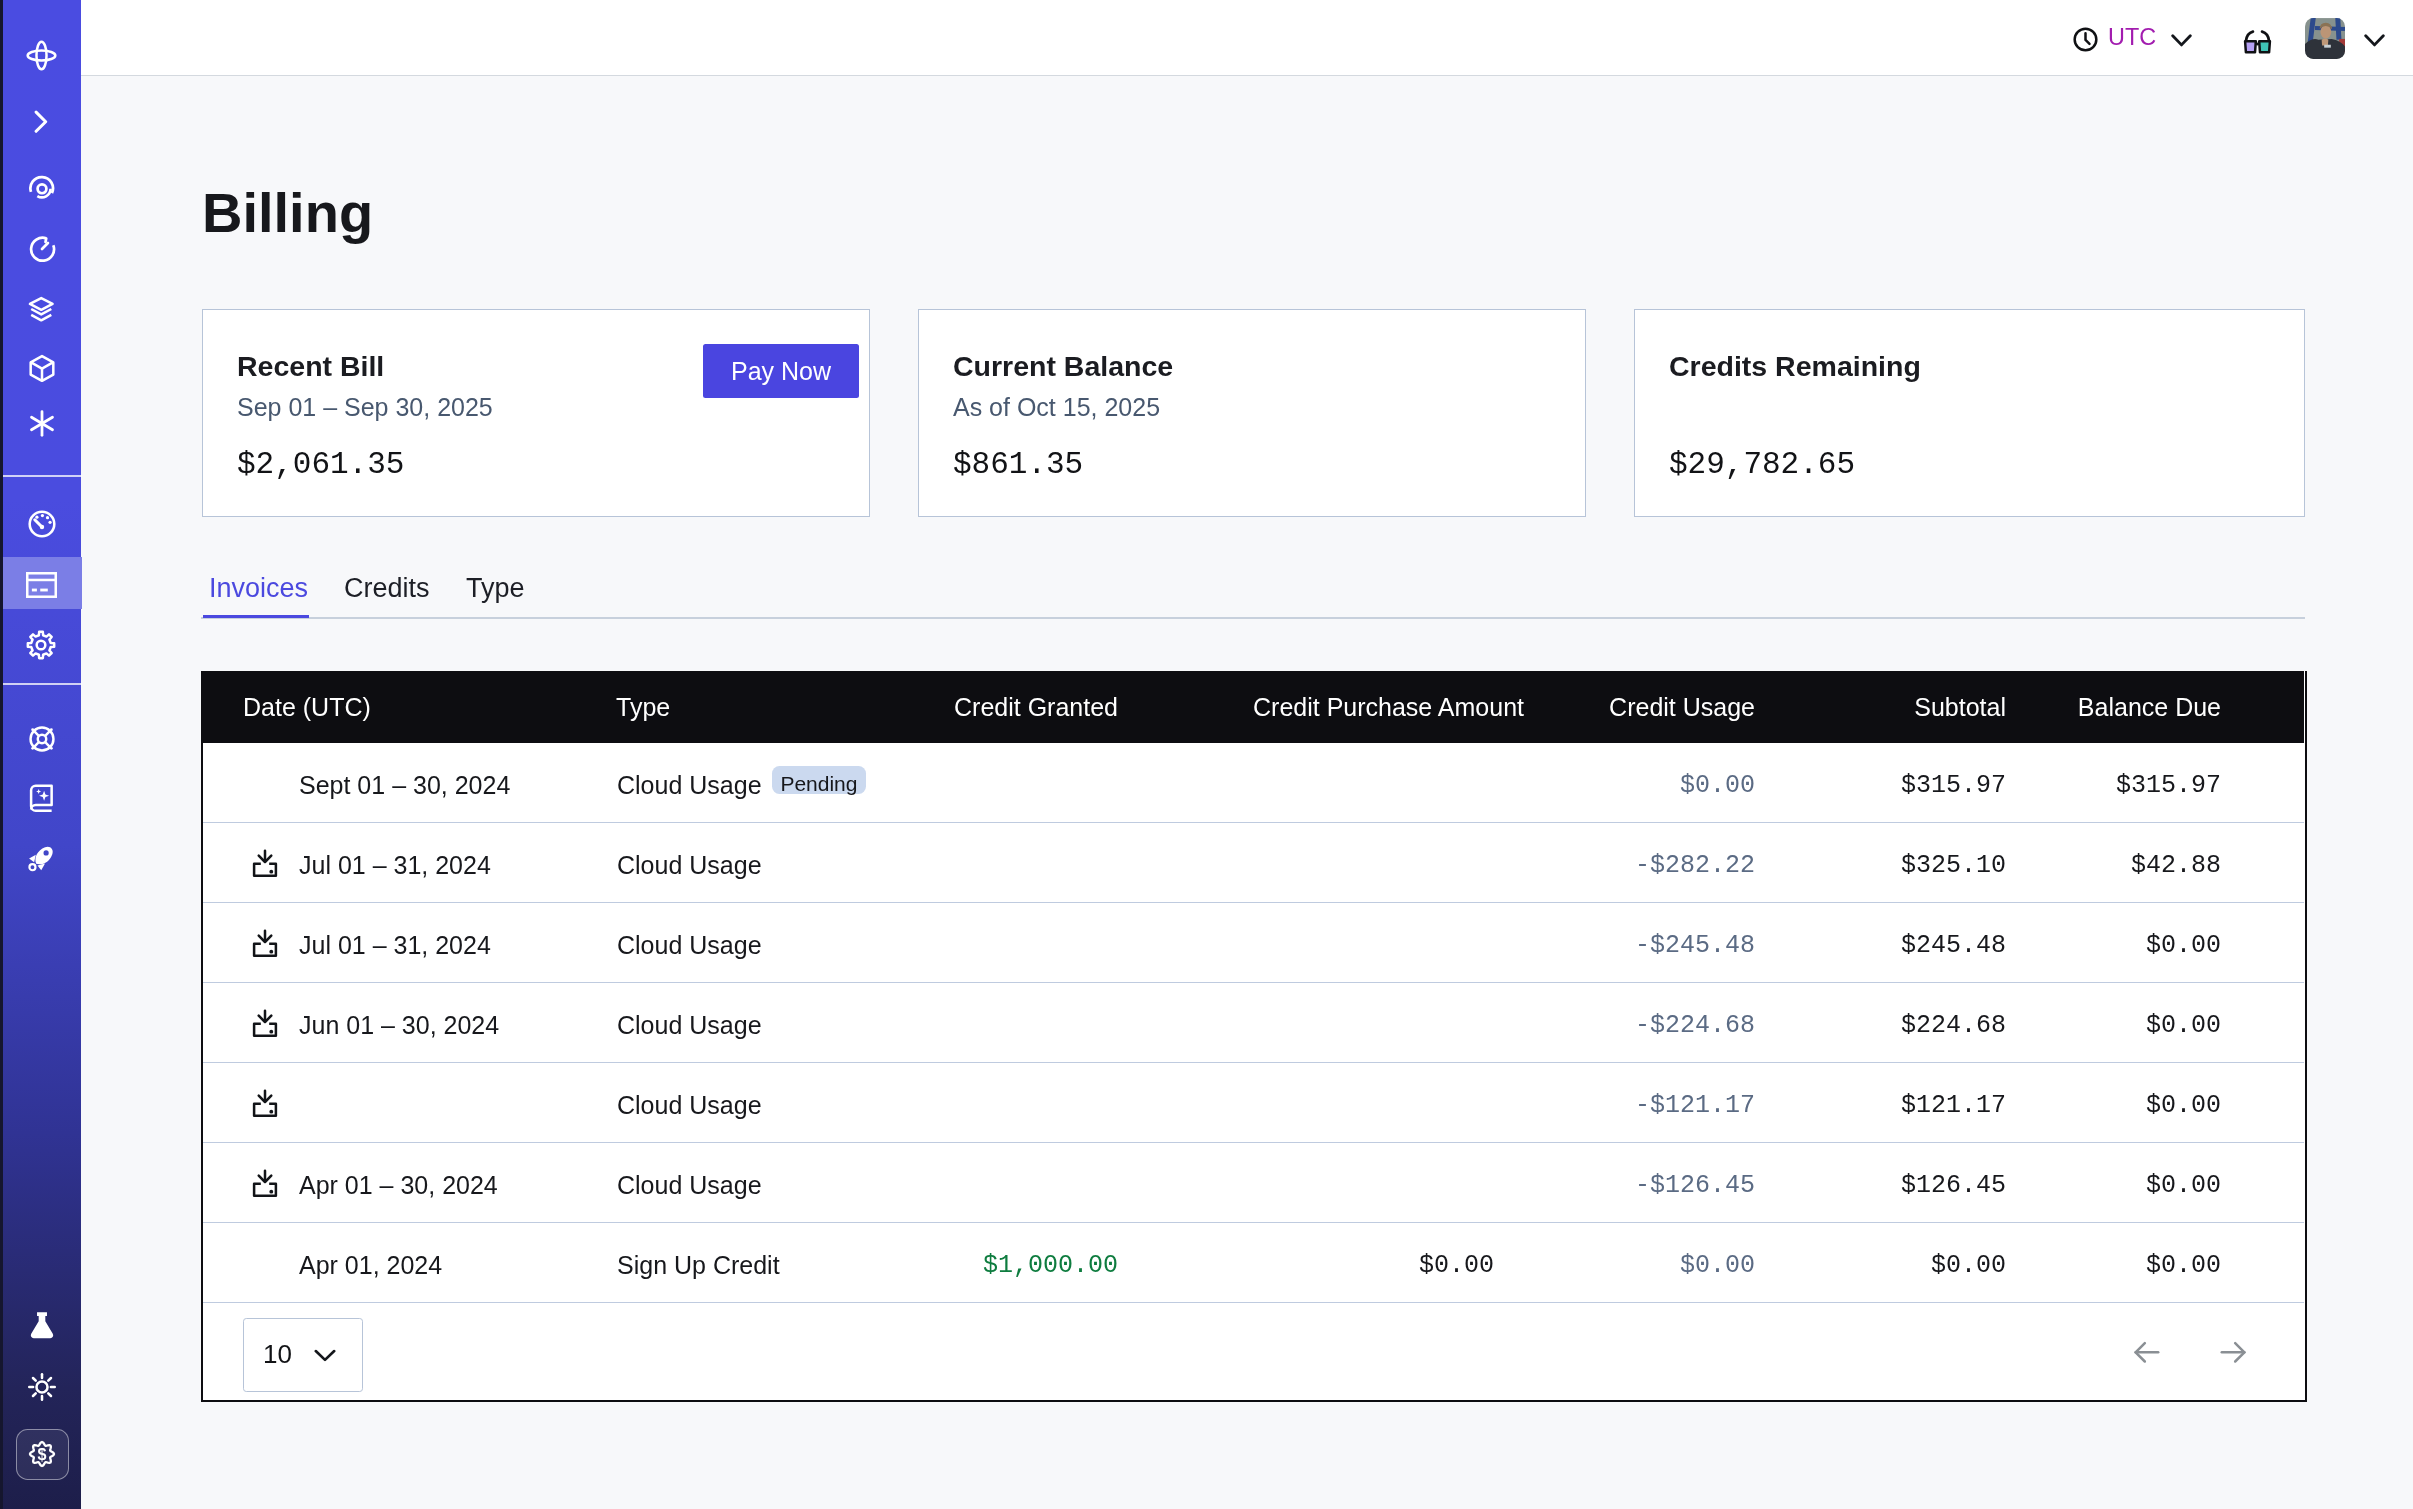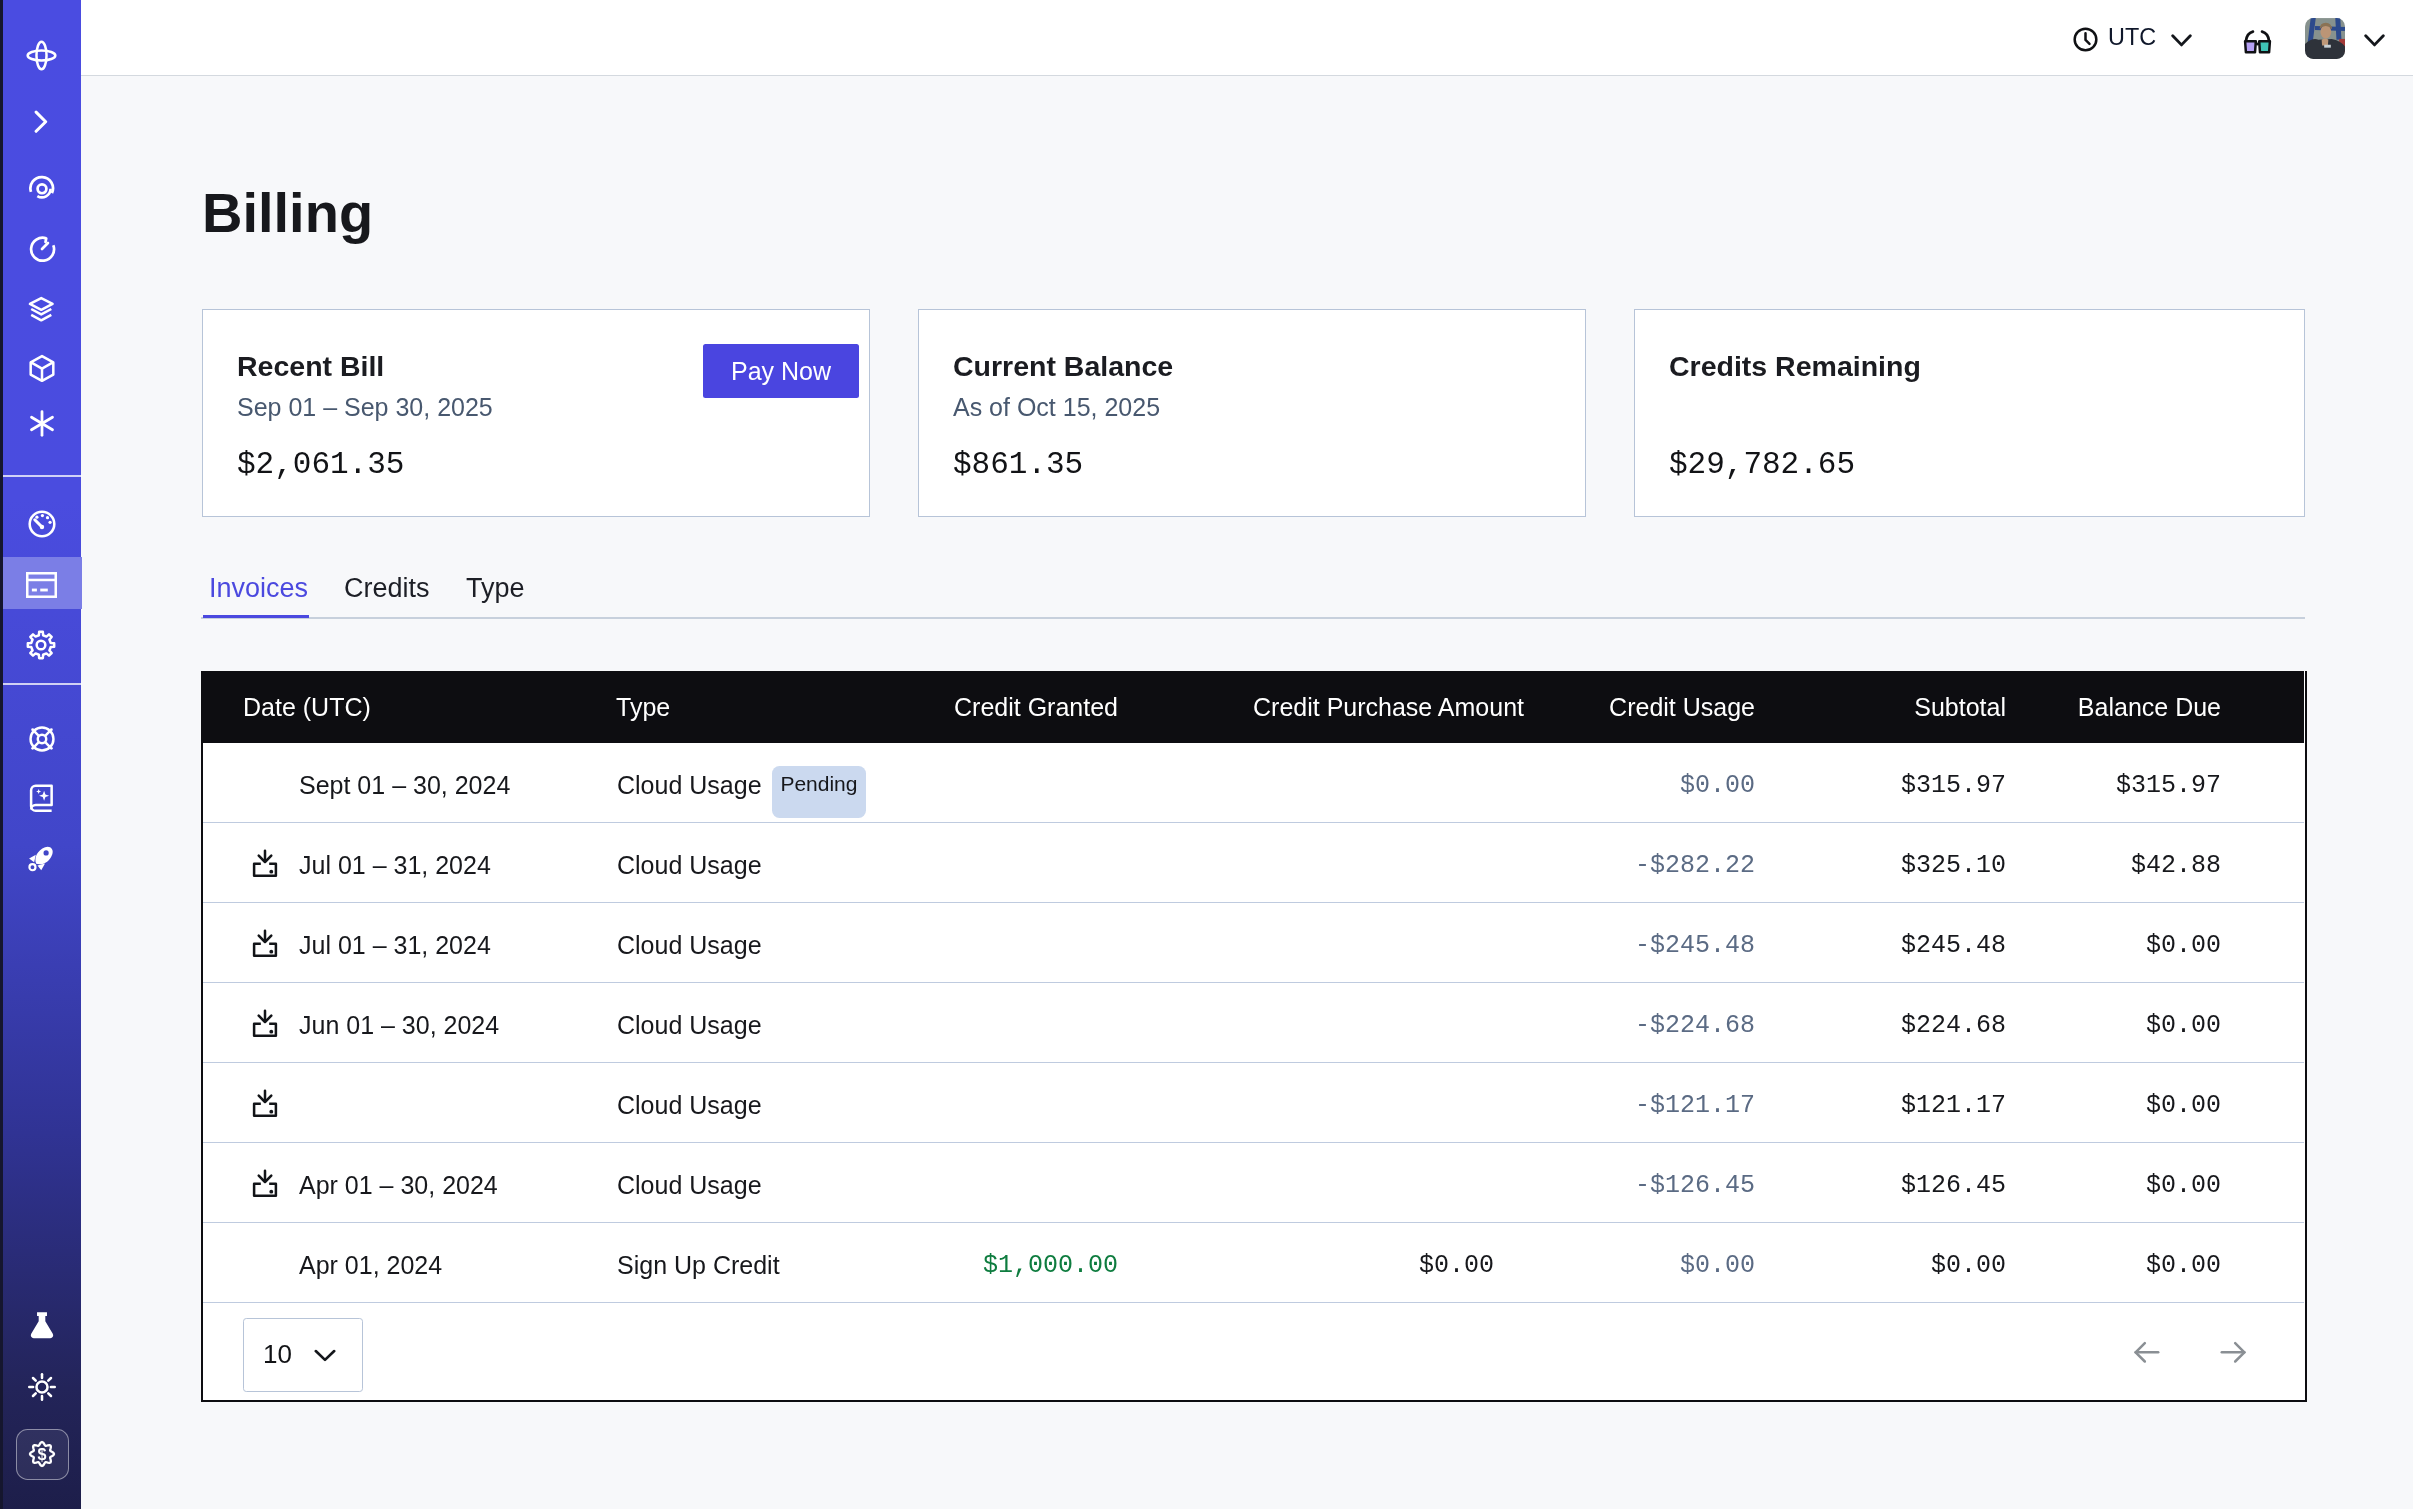--- a/index.html
+++ b/index.html
@@ -1,21 +1,21 @@
 <!DOCTYPE html>
 <html style="font-size:13.4px"><head>
 <meta charset="utf-8">
 <style>
 * { margin:0; padding:0; box-sizing:border-box; }
 html,body { width:2413px; height:1510px; overflow:hidden; }
 body { font-family:"Liberation Sans", sans-serif; background:#f7f8fa; position:relative; }
 
 
 .topbar { position:absolute; left:81px; top:0; width:2332px; height:76px; background:#ffffff; border-bottom:1.7px solid #d4d9df; }
-.utc { position:absolute; left:2027px; top:0; height:64px; line-height:74px; font-size:23.4px; color:#0f172a;text-align:right; }
+.utc { position:absolute; left:2027px; top:0; height:64px; line-height:74px; font-size:23.4px; color:#a21caf;text-align:right; }
 
 
 .sidebar { position:absolute; left:0; top:0; width:81px; height:1510px;
   background:linear-gradient(180deg,#4a4ce1 0%,#4a4cdf 33%,#4146c9 56%,#303394 75%,#232459 92%,#1d1e4a 100%); }
 .sidebar .edge { position:absolute; left:0; top:0; width:2.5px; height:1510px; background:#15162e; }
 .sep { position:absolute; left:1.7px; width:80px; height:1.7px; background:rgba(255,255,255,0.75); }
 .hl { position:absolute; left:2.5px; top:557px; width:79px; height:52px; background:#7b7ee6; }
 .icon { position:absolute; }
 
 
@@ -37,21 +37,21 @@
 .table { position:absolute; left:201px; top:671px; width:2106px; height:731px;
   border-left:2.5px solid #0d0d11; border-right:2.5px solid #0d0d11; border-bottom:2.5px solid #0d0d11; background:#fff; }
 .thead { position:absolute; left:0; top:0; width:2101px; height:72px; background:#0d0d11; }
 .th { position:absolute; height:72px; line-height:72px; font-size:25px; color:#ffffff; white-space:nowrap; }
 .row { position:relative; width:2101px; height:80px; border-bottom:1.7px solid #bfcbdf; }
 .rows { position:absolute; left:0; top:72px; width:2101px; }
 .cell { position:absolute; top:2.5px; height:79px; line-height:79px; font-size:25px; color:#17181c; white-space:nowrap; }
 .num { font-family:"Liberation Mono",monospace; font-size:25px; }
 .slate { color:#5b6b84; }
 .green { color:#0e7c3f;margin-left:13px; }
-.badge { position:absolute; left:569px; top:23.4px; height:52px; line-height:35px; padding:0 8.4px; background:#cbd9ef; border-radius:7.5px; font-size:21px; color:#16171b; }
+.badge { position:absolute; left:569px; top:23.4px; height:28px; line-height:35px; padding:0 8.4px; background:#cbd9ef; border-radius:7.5px; font-size:21px; color:#16171b; }
 .dlicon { position:absolute; left:48px; top:26px; }
 
 
 .pager { position:absolute; left:0; top:634px; width:2101px; height:94px; }
 .psel { position:absolute; left:40px; top:12.6px; width:120px; height:74px; border:1.7px solid #b7c4d8; border-radius:3.3px; background:#fff; }
 .psel .v { position:absolute; left:19px; top:0; height:71px; line-height:71px; font-size:26px; color:#121316; }
 </style>
 </head>
 <body>
 

